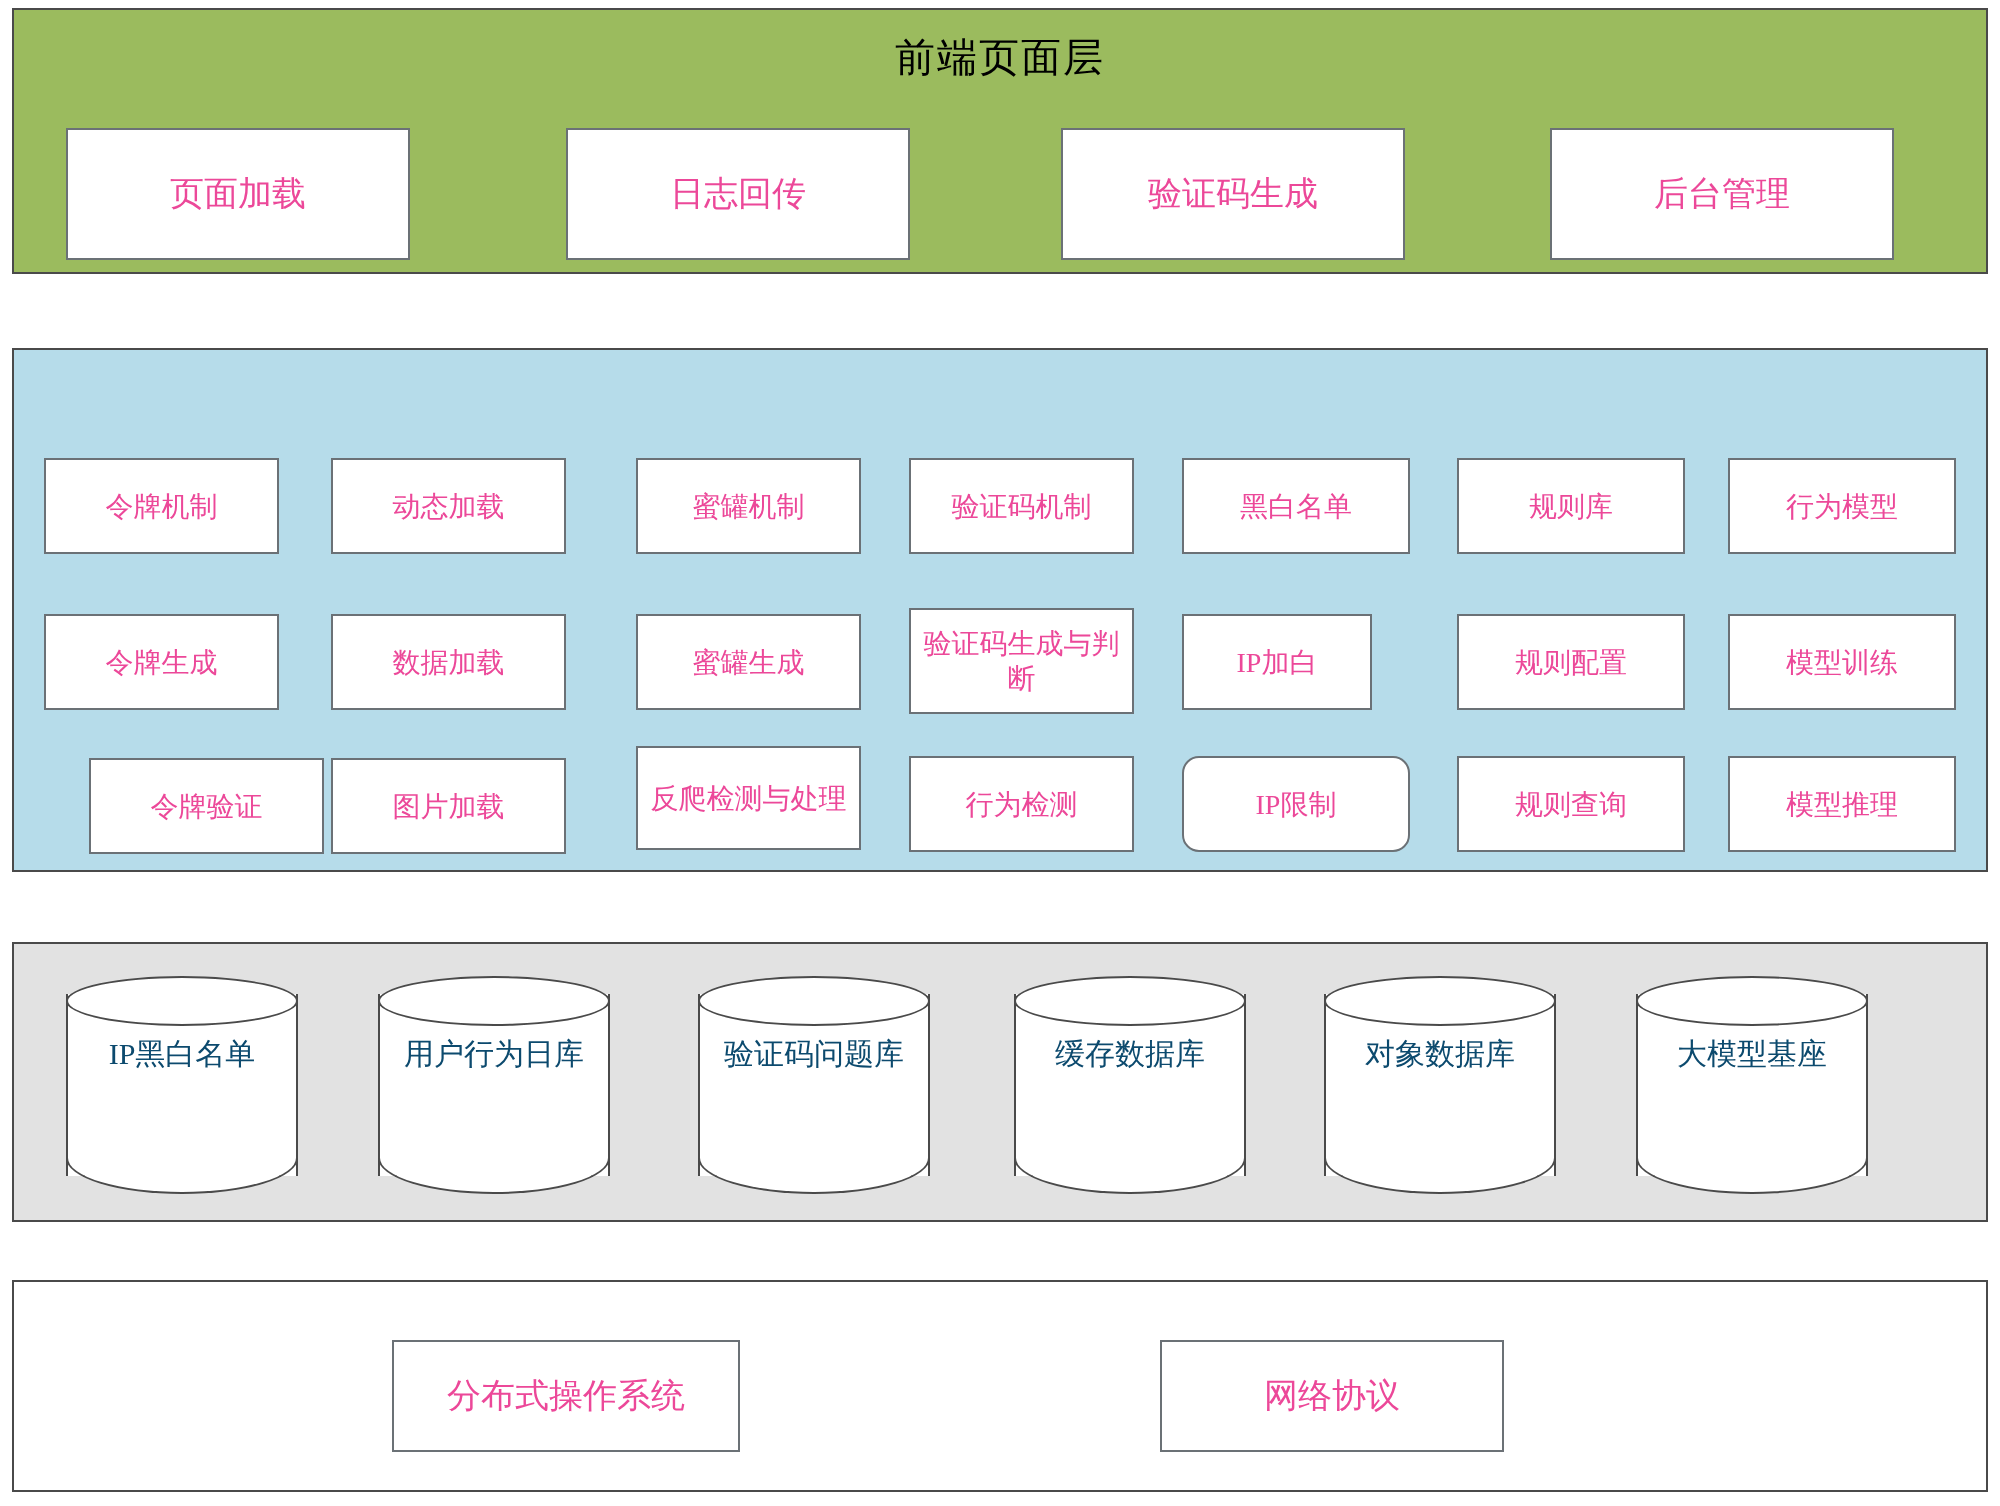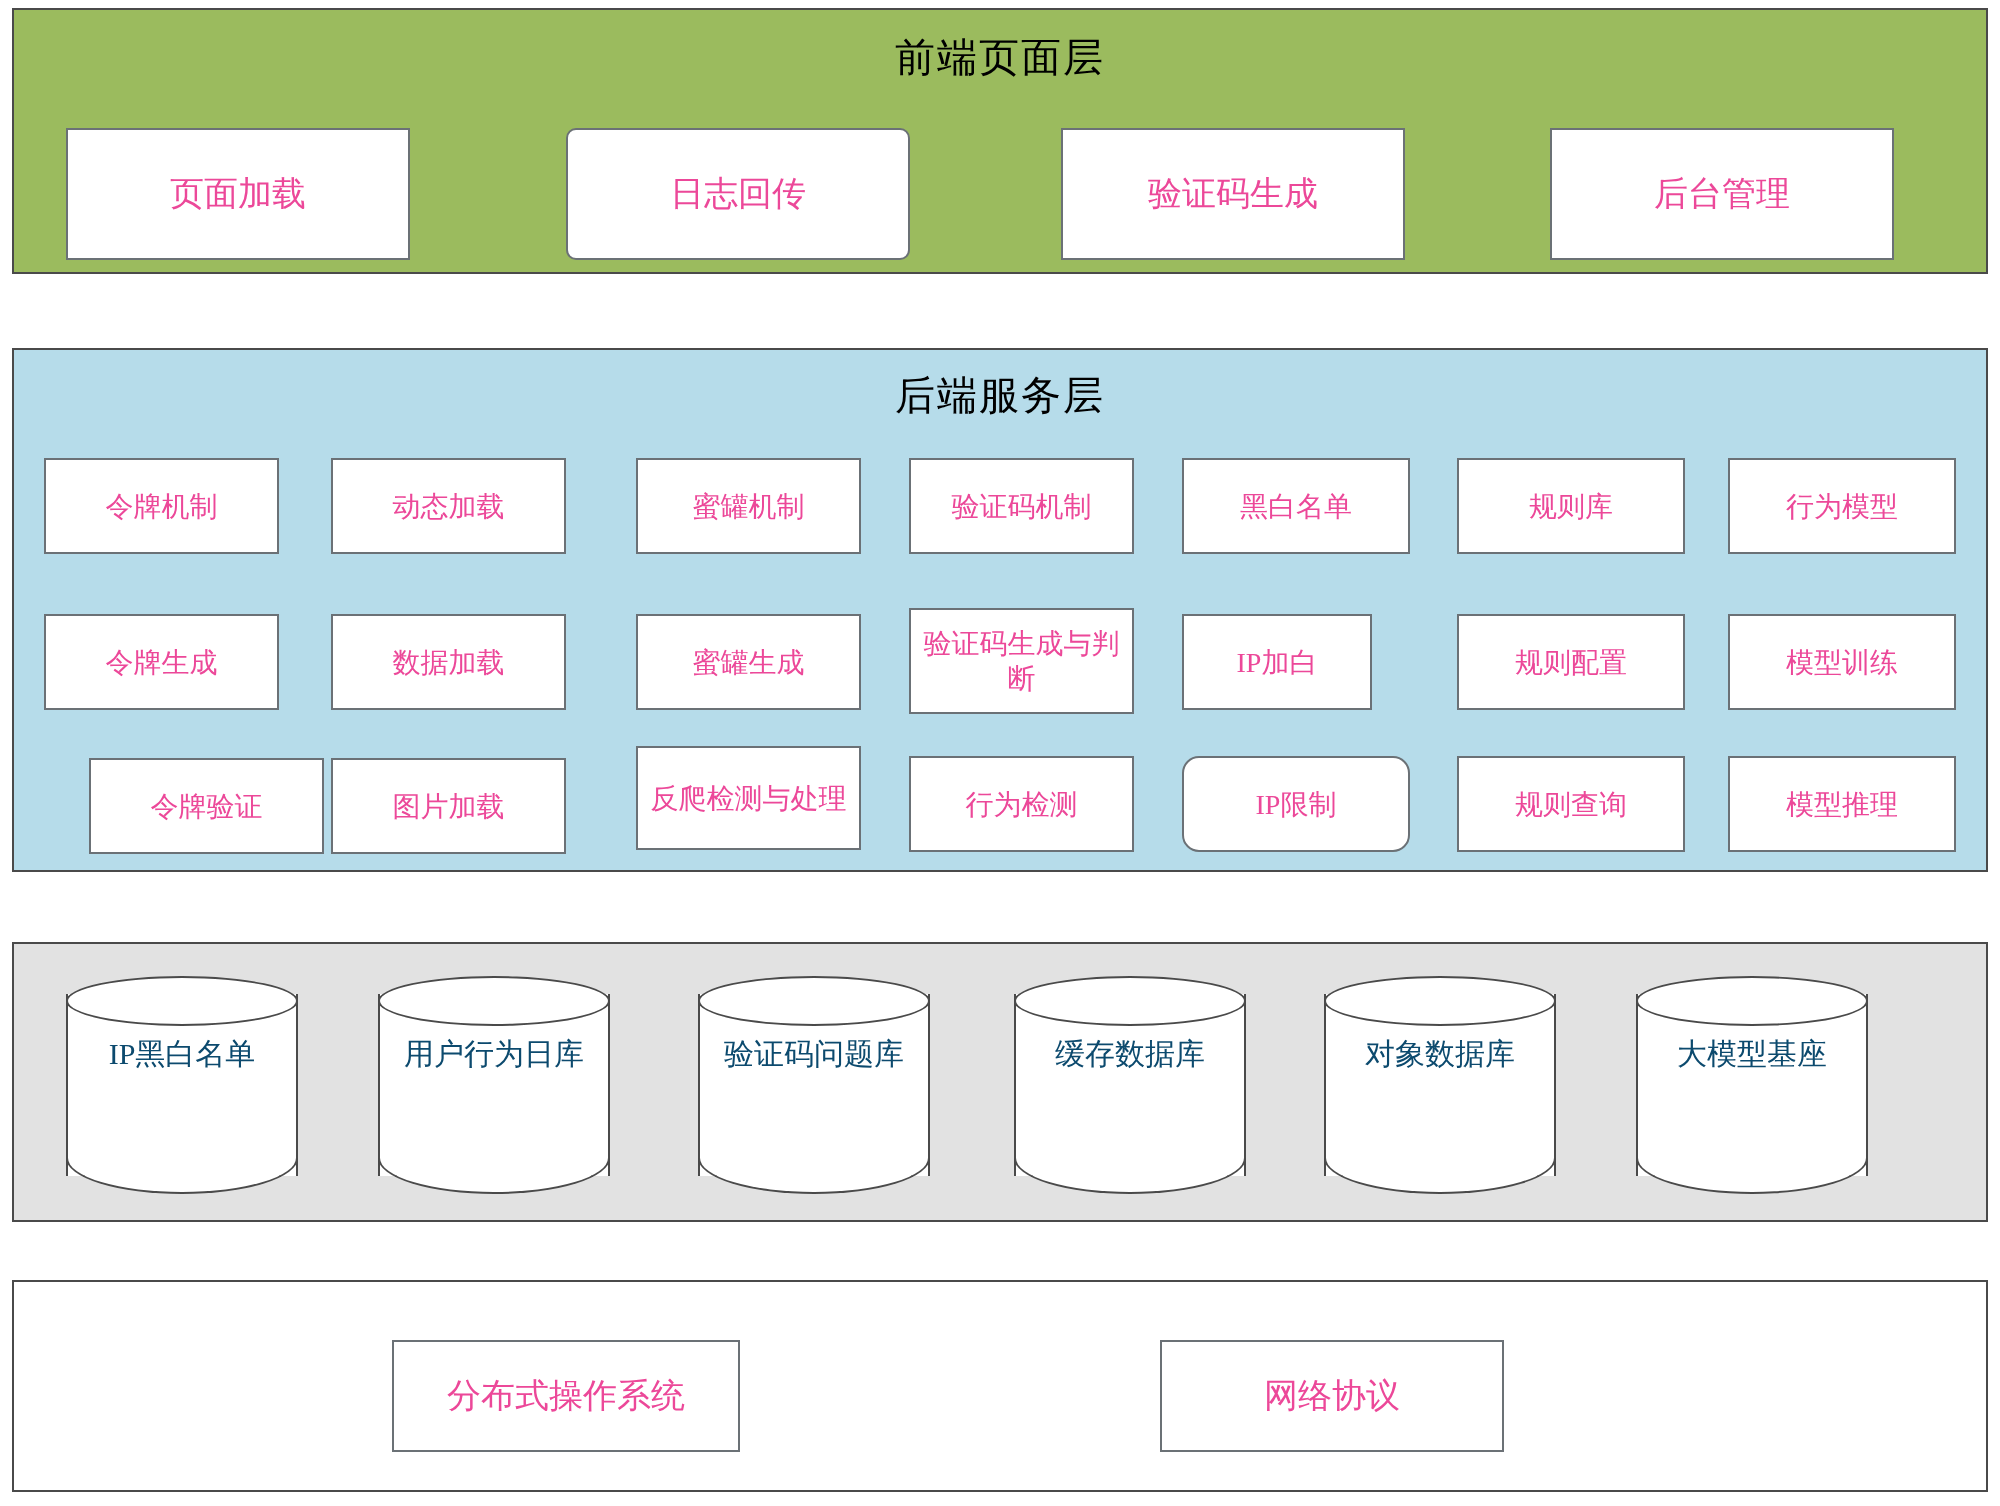--- a/index.html
+++ b/index.html
@@ -92,21 +92,21 @@
   }
 
   
   .node-frontend {
     top: 118px;
     width: 344px;
     height: 132px;
     font-size: 34px;
   }
   .nf0 { left: 52px; }
-  .nf1 { left: 552px; border-radius: 10px; }
+  .nf1 { left: 552px; }
   .nf2 { left: 1047px; }
   .nf3 { left: 1536px; }
 
   
   .node-backend {
     font-size: 28px;
     height: 96px;
   }
 
   
@@ -177,21 +177,20 @@
   <div class="layer layer-frontend">
     <div class="layer-title">前端页面层</div>
 
     <div class="node node-frontend nf0">页面加载</div>
     <div class="node node-frontend nf1">日志回传</div>
     <div class="node node-frontend nf2">验证码生成</div>
     <div class="node node-frontend nf3">后台管理</div>
   </div>
 
   <div class="layer layer-backend">
-    <div class="layer-title">后端服务层</div>
 
     <div class="node node-backend" style="left:30px;  top:108px; width:235px;">令牌机制</div>
     <div class="node node-backend" style="left:30px;  top:264px; width:235px;">令牌生成</div>
     <div class="node node-backend" style="left:30px;  top:408px; width:235px;margin-left:45px;">令牌验证</div>
 
     <div class="node node-backend" style="left:317px; top:108px; width:235px;">动态加载</div>
     <div class="node node-backend" style="left:317px; top:264px; width:235px;">数据加载</div>
     <div class="node node-backend" style="left:317px; top:408px; width:235px;">图片加载</div>
 
     <div class="node node-backend" style="left:622px; top:108px; width:225px;">蜜罐机制</div>

